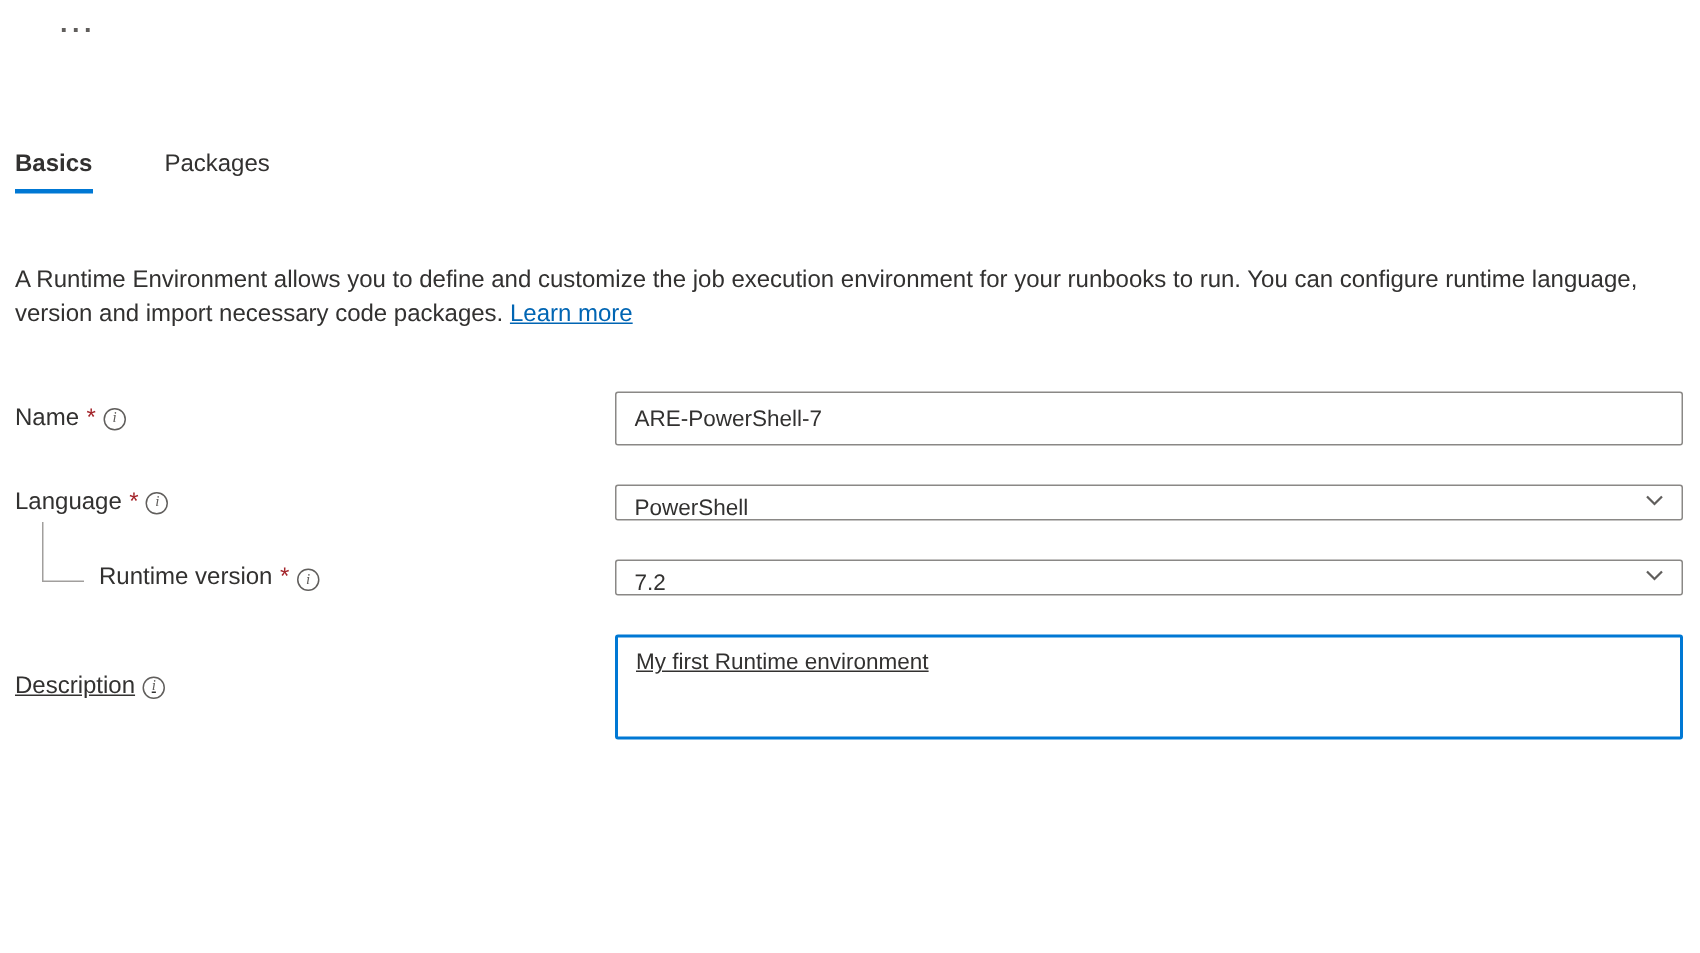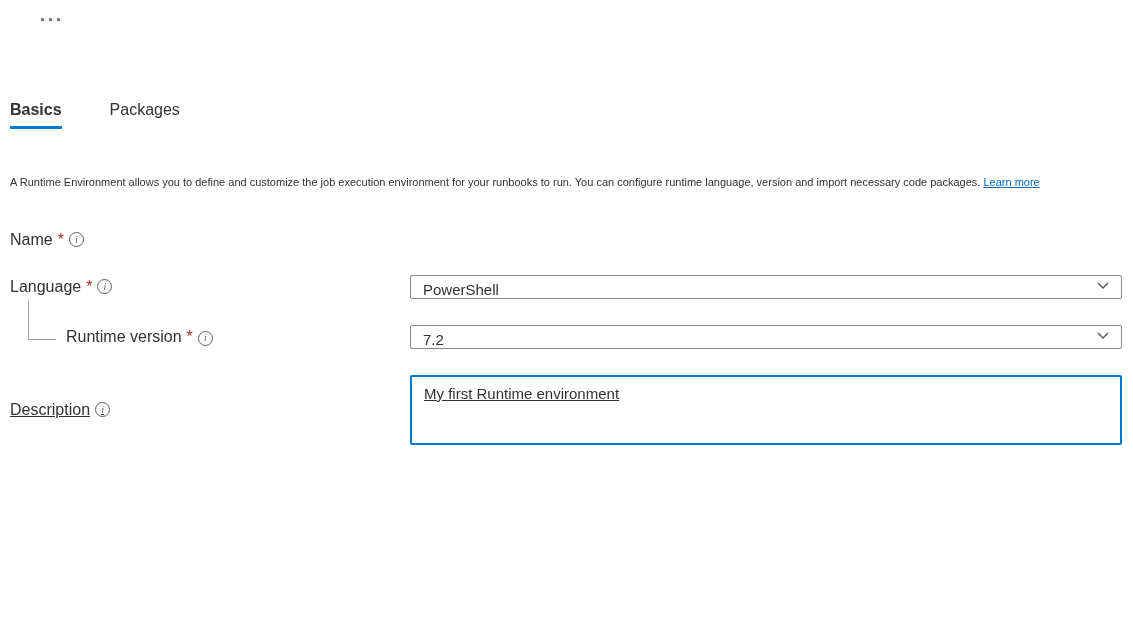--- a/index.html
+++ b/index.html
@@ -50,21 +50,21 @@
       content: "";
       position: absolute;
       bottom: -2px;
       left: 0;
       right: 0;
       height: 3px;
       background: #0078d4;
     }
     .description {
       margin-top: 48px;
-      font-size: 11px;
+      font-size: 16px;
       line-height: 1.45;
       color: #323130;
       max-width: 1100px;
     }
     .learn-more {
       color: #0065b3;
       text-decoration: underline;
       cursor: pointer;
     }
     .form {
@@ -196,20 +196,21 @@
 </div>
 
 <div class="form">
 
   <div class="form-row">
     <div class="form-label">
       <span>Name</span>
       <span class="required">*</span>
       <span class="info-icon">i</span>
     </div>
+    <input type="text" class="form-input" value="ARE-PowerShell-7" style="">
   </div>
 
   <div class="form-row">
     <div class="form-label">
       <span>Language</span>
       <span class="required">*</span>
       <span class="info-icon">i</span>
     </div>
     <div class="select-wrapper">
       <input type="text" readonly="" class="form-select" value="PowerShell" style="">

